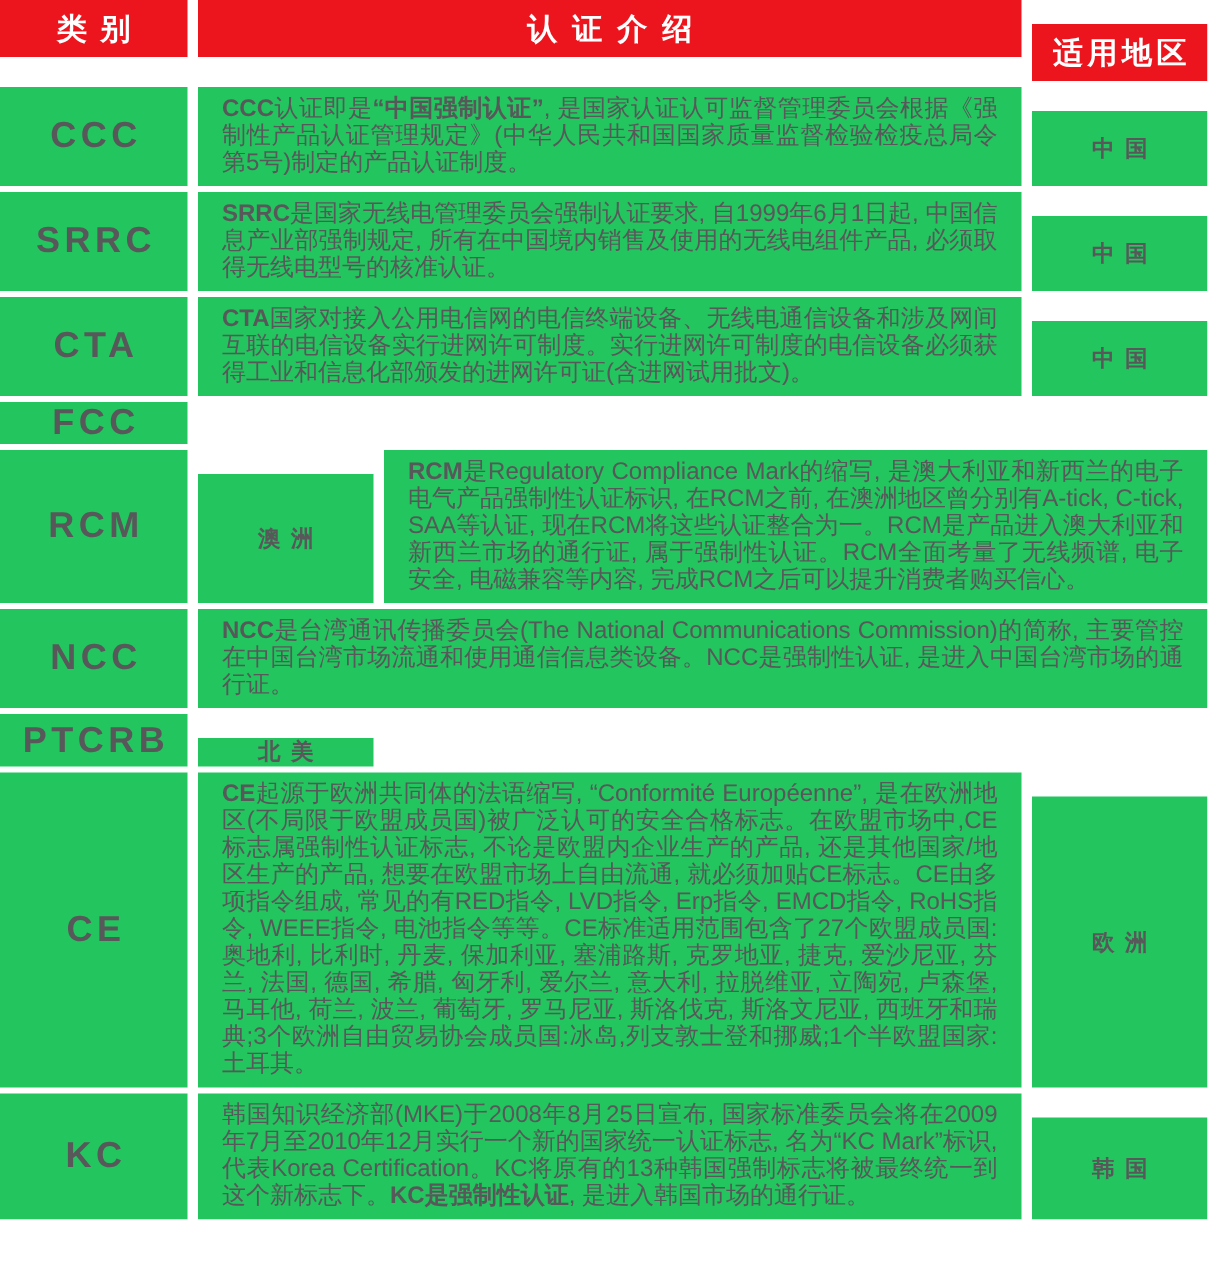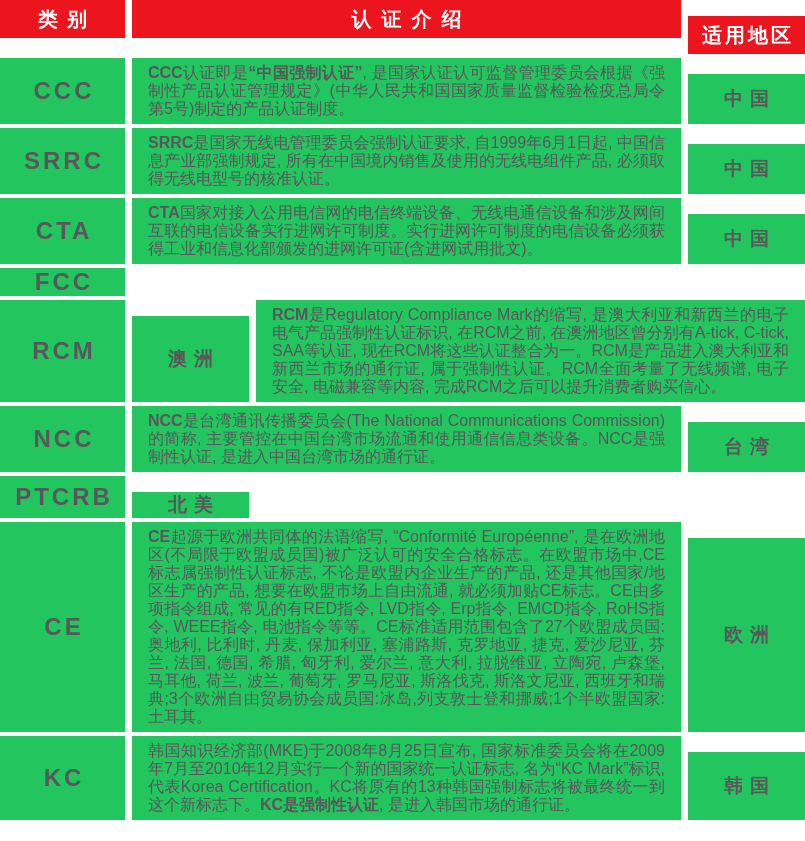--- a/index.html
+++ b/index.html
@@ -70,21 +70,21 @@
   }
   .desc-text {
     width: 100%;
     font-size: 16px;
     line-height: 18px;
     text-align: justify;
     color: #58585a;
   }
   .desc-text .bold { font-weight: bold; }
   .region-label {
-    font-size: 19px;
+    font-size: 15px;
     font-weight: bold;
     letter-spacing: 7px;
     margin-right: -7px;
     color: #58585a;
     white-space: nowrap;
   }
 </style>
 </head>
 <body>
 
@@ -156,23 +156,20 @@
     </div>
   </div>
 
   <div class="row">
     <div class="cell col-cat">
       <span class="cat-label">NCC</span>
     </div>
     <div class="cell col-desc">
       <div class="desc-text"><span class="bold">NCC</span><span>是台湾通讯传播委员会(The National Communications Commission)的简称, 主要管控在中国台湾市场流通和使用通信信息类设备。NCC是强制性认证, 是进入中国台湾市场的通行证。</span></div>
     </div>
-    <div class="cell col-region">
-      <span class="region-label">台湾</span>
-    </div>
   </div>
 
   <div class="row">
     <div class="cell col-cat">
       <span class="cat-label">PTCRB</span>
     </div>
     <div class="cell col-region">
       <span class="region-label">北美</span>
     </div>
   </div>

